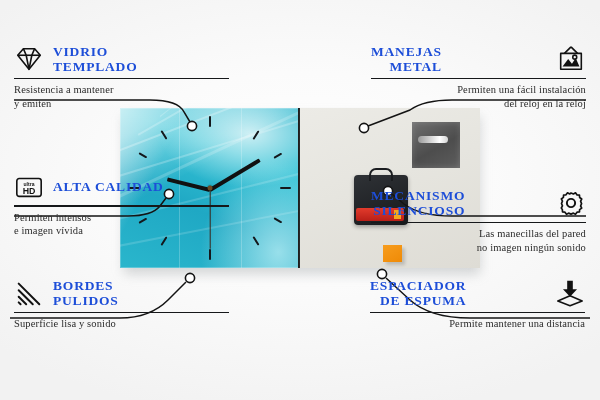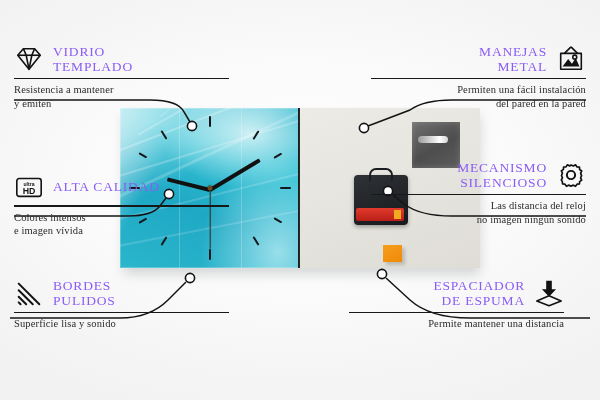--- a/index.html
+++ b/index.html
@@ -80,29 +80,29 @@
     position:absolute;left:46%;bottom:4%;width:19px;height:17px;
     background:linear-gradient(150deg,#f79d1e,#ef8a06);
     box-shadow:3px 3px 3px rgba(0,0,0,.16);
   }
 
   
   .callout{position:absolute;width:215px;}
   .callout .head{display:flex;align-items:center;gap:9px;}
   .callout .title{
     font-size:13.5px;letter-spacing:.06em;line-height:1.14;
-    color:#8b5cf6;font-weight:400;text-transform:uppercase;
+    color:#1d4ed8;font-weight:700;text-transform:uppercase;
   }
   .callout .rule{height:1.6px;background:#16181a;margin:3px 0 4px;}
   .callout .sub{
     font-size:10.5px;line-height:1.3;color:#2b2b2b;letter-spacing:.012em;
   }
   .left  .head{justify-content:flex-start;}
   .left  .title,.left .sub{text-align:left;}
-  .right .head{justify-content:flex-end;}
+  .right .head{justify-content:space-between;}
   .right .title,.right .sub{text-align:right;}
   .ico{flex:0 0 auto;width:30px;height:30px;display:block;}
 
   
   .link{position:absolute;left:0;top:0;width:600px;height:400px;pointer-events:none;}
   .link path{fill:none;stroke:#141414;stroke-width:1.5;}
   .link circle{fill:#ffffff;stroke:#141414;stroke-width:1.6;}
 </style>
 </head>
 <body>
@@ -203,21 +203,21 @@
       <svg class="ico" viewBox="0 0 32 32">
         <rect x="3" y="7" width="26" height="19" rx="2.5" fill="none" stroke="#121212" stroke-width="1.7"></rect>
         <text x="16" y="15" font-family="Liberation Sans, sans-serif" font-size="5.4" font-weight="700" text-anchor="middle" fill="#121212">ultra</text>
         <text x="16" y="23.4" font-family="Liberation Sans, sans-serif" font-size="9.4" font-weight="700" text-anchor="middle" fill="#121212">HD</text>
       </svg>
       <div>
         <div class="title">ALTA CALIDAD</div>
       </div>
     </div>
     <div class="rule"></div>
-    <div class="sub">Colores intensos</div>
+    <div class="sub">Permiten intensos</div>
     <div class="sub">e imagen vívida</div>
   </div>
 
   <div class="callout left" style="left:14px;top:278px;">
     <div class="head">
       <svg class="ico" viewBox="0 0 32 32">
         <g stroke="#121212" stroke-width="2.1" stroke-linecap="round">
           <path d="M5 6 L27 28"></path>
             <path d="M5 13 L20 28"></path>
             <path d="M5 20 L13 28"></path>
@@ -243,42 +243,42 @@
         <g fill="none" stroke="#121212" stroke-width="1.7" stroke-linejoin="round">
           <path d="M16 3 L9 10 M16 3 L23 10"></path>
           <rect x="5" y="10" width="22" height="17"></rect>
           <path d="M7 24 L13 16 L17 21 L21 15 L25 24 Z" fill="#121212" stroke="none"></path>
           <circle cx="20" cy="14" r="2.1"></circle>
         </g>
       </svg>
     </div>
     <div class="rule"></div>
     <div class="sub">Permiten una fácil instalación</div>
-    <div class="sub">del pared en la pared</div>
-  </div>
-
-  <div class="callout right" style="left:371px;top:160px;">
+    <div class="sub">del reloj en la reloj</div>
+  </div>
+
+  <div class="callout right" style="left:371px;top:188px;">
     <div class="head">
       <div>
         <div class="title">MECANISMO</div>
         <div class="title">SILENCIOSO</div>
       </div>
       <svg class="ico" viewBox="0 0 32 32">
         <g fill="none" stroke="#121212" stroke-width="2.1" stroke-linejoin="round">
           <path d="M16 4 l3 1.2 2.6-1.4 1.9 2.6 3 .2 .2 3 2.6 1.9-1.4 2.6 1.2 3-1.2 3 1.4 2.6-2.6 1.9-.2 3-3 .2-1.9 2.6-2.6-1.4-3 1.2-3-1.2-2.6 1.4-1.9-2.6-3-.2-.2-3L4 22.6 5.4 20 4.2 17l1.2-3L4 11.4l2.6-1.9.2-3 3-.2L11.7 3.8 14.3 5.2z" transform="scale(0.86) translate(2.6,2.2)"></path>
           <circle cx="16" cy="16" r="4.4"></circle>
         </g>
       </svg>
     </div>
     <div class="rule"></div>
-    <div class="sub">Las distancia del reloj</div>
+    <div class="sub">Las manecillas del pared</div>
     <div class="sub">no imagen ningún sonido</div>
   </div>
 
-  <div class="callout right" style="left:349px;top:278px;">
+  <div class="callout right" style="left:370px;top:278px;">
     <div class="head">
       <div>
         <div class="title">ESPACIADOR</div>
         <div class="title">DE ESPUMA</div>
       </div>
       <svg class="ico" viewBox="0 0 32 32">
         <path d="M13 3 h6 v9 h4.5 L16 20 L8.5 12 H13 Z" fill="#121212"></path>
         <path d="M16 19 L29 24.5 L16 29.5 L3 24.5 Z" fill="none" stroke="#121212" stroke-width="1.7" stroke-linejoin="round"></path>
       </svg>
     </div>

